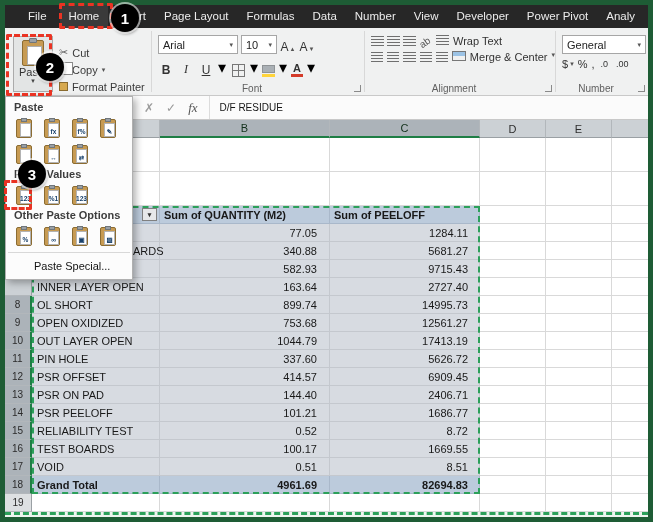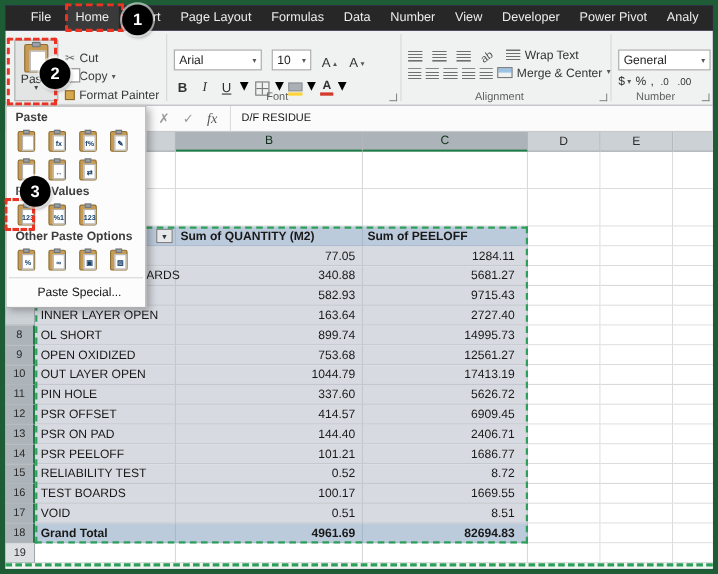--- a/index.html
+++ b/index.html
@@ -30,21 +30,21 @@
   .pb-icon .page{position:absolute;left:4px;top:5px;width:15px;height:19px;background:#fff;border:1px solid #adadad}
   .paste-btn .caret{font-size:7px;color:#444;line-height:6px}
   .clip-col{position:absolute;left:54px;top:17px;display:flex;flex-direction:column;gap:2px}
   .sbtn{display:flex;align-items:center;gap:4px;height:15px;font-size:11px;color:#3a3a3a;white-space:nowrap}
   .sbtn .caret{font-size:7px;color:#555}
   .ic-scissors{font-size:11px;color:#666}
   .ic-copy{position:relative;width:9px;height:11px;border:1px solid #8a8a8a;background:#fff}
   .ic-copy::before{content:"";position:absolute;left:2px;top:-3px;width:9px;height:11px;border:1px solid #8a8a8a;background:#fff}
   .ic-brush{width:9px;height:9px;background:#d7a94f;border:1px solid #8a6b2f}
 
-  .f-row1{display:flex;gap:9px;margin-top:17px;align-items:center}
+  .f-row1{display:flex;gap:3px;margin-top:7px;align-items:center}
   .f-row2{display:flex;gap:4px;margin-top:4px;align-items:center}
   .combo{background:#fff;border:1px solid #a6a6a6;font-size:11px;height:19px;display:flex;align-items:center;padding:0 4px;color:#222}
   .combo .caret{font-size:7px;color:#555;margin-left:auto;padding-left:3px}
   .w-font{width:80px}.w-size{width:36px}.w-gen{width:84px}
   .fbtn{height:18px;min-width:16px;display:flex;align-items:flex-end;justify-content:center;font-size:12px;color:#333;gap:1px}
   .tinyg{font-size:6px;line-height:10px;color:#555}
   .b-b{font-weight:700}
   .b-i{font-style:italic;font-family:"Liberation Serif",serif}
   .b-u{text-decoration:underline}
   .ic-borders{width:13px;height:13px;border:1px solid #777;background:linear-gradient(#777,#777) center/100% 1px no-repeat,linear-gradient(#777,#777) center/1px 100% no-repeat}
@@ -77,21 +77,21 @@
   .ch.corner{width:27px;background:#c4c9cd}
   .ch.sel{background:#acb3b9;border-bottom:2px solid #1e7e45;color:#12301b}
   .wA{width:128px}.wB{width:170px}.wC{width:150px}.wD{width:66px}.wE{width:66px}.wF{flex:1;border-right:none}
   .row{display:flex;height:18px;flex:0 0 auto}
   .row.filler{height:34px}
   .rh{width:27px;background:#ccd1d5;border-right:1px solid #9aa0a4;border-bottom:1px solid #b2b7bb;font-size:10px;color:#2b2b2b;display:flex;align-items:center;justify-content:center}
   .rh.sel{background:#acb3b9;border-right:2px solid #1e7e45}
   .row.after .rh{background:#dde0e2}
   .cell{border-right:1px solid #d9d9d9;border-bottom:1px solid #d9d9d9;background:#fff;font-size:11px;color:#191919;display:flex;align-items:center;white-space:nowrap;overflow:hidden}
   .cA{width:128px;padding-left:5px}
-  .cB{width:170px;justify-content:flex-end;padding-right:6px}
+  .cB{width:170px;justify-content:flex-end;padding-right:12px}
   .cC{width:150px;justify-content:flex-end;padding-right:11px}
   .cD{width:66px}.cE{width:66px}.cF{flex:1;border-right:none}
   .row.data .cA,.row.data .cB,.row.data .cC{background:#d7dbe1;border-color:#c4c8ce}
   .row.total .cA,.row.total .cB,.row.total .cC,
   .row.pivot .cA,.row.pivot .cB,.row.pivot .cC{background:#bccbdc;border-color:#a9b8ca;font-weight:700}
   .row.pivot .cB,.row.pivot .cC{justify-content:flex-start;padding-left:4px;padding-right:0}
   .row.peek .cA{padding-left:101px;overflow:visible;position:relative;z-index:2}
   .filter-btn{margin-left:auto;margin-right:2px;width:15px;height:13px;background:#e6e8ea;border:1px solid #808080;font-size:7px;display:flex;align-items:center;justify-content:center;color:#333}
   .bottom-ants{height:5px;background:#eef4ef;border-top:3px dashed #2ca05a;flex:0 0 auto}
 

